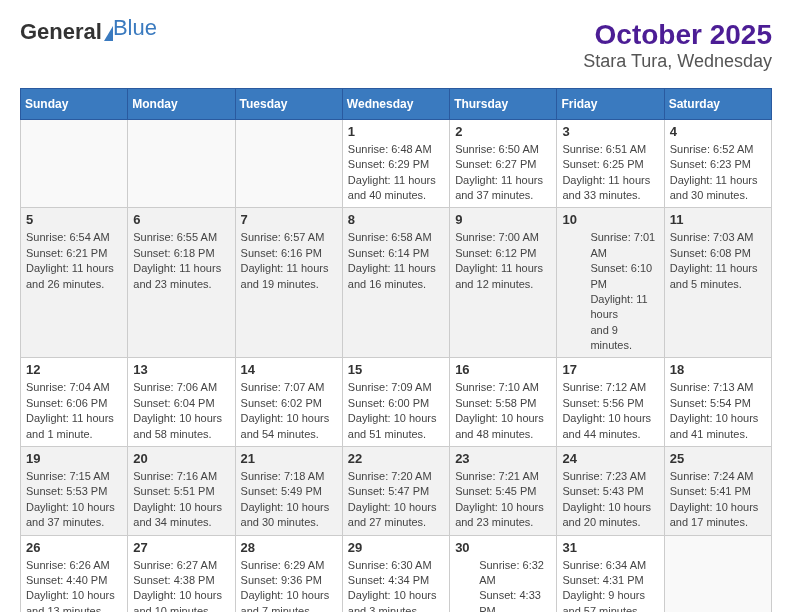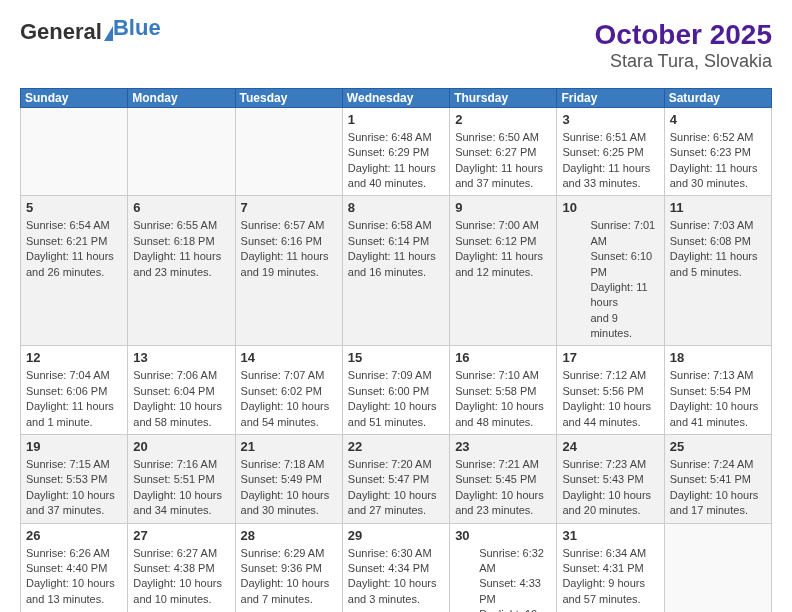--- a/index.html
+++ b/index.html
@@ -36,21 +36,21 @@
     }
     table {
       width: 100%;
       border-collapse: collapse;
       font-size: 11px;
     }
     thead tr th {
       background-color: #3a7abf;
       color: #fff;
       font-weight: bold;
-      padding: 2px 4px;
+      padding: 8px 4px;
       text-align: left;
       border: 1px solid #2a5a9f;
       font-size: 12px;
     }
     tbody tr td {
       border: 1px solid #ccc;
       padding: 4px 5px;
       vertical-align: top;
       height: 88px;
       width: calc(100% / 7);
@@ -74,25 +74,25 @@
   </style>
 </head>
 <body>
 
 <div class="header">
   <div class="logo">
     <div style="display:flex;align-items:center;">
       <span style="font-size:22px;font-weight:bold;color:#333;">General</span>
       <span style="display:inline-block;width:0;height:0;border-left:9px solid transparent;border-bottom:15px solid #3a7abf;margin-left:2px;margin-bottom:-2px;"></span>
     </div>
-    <span style="font-size:22px;font-weight:bold;color:#3a7abf;margin-top:-4px;">Blue</span>
+    <span style="font-size:22px;font-weight:normal;color:#3a7abf;margin-top:-4px;">Blue</span>
   </div>
   <div class="title-block">
     <div class="month-title">October 2025</div>
-    <div class="location-title">Stara Tura, Slovakia</div>
+    <div class="location-title">Stara Tura, Wednesday</div>
   </div>
 </div>
 
 <table>
   <thead>
     <tr>
     <th>Sunday</th>
         <th>Monday</th>
         <th>Tuesday</th>
         <th>Wednesday</th>

